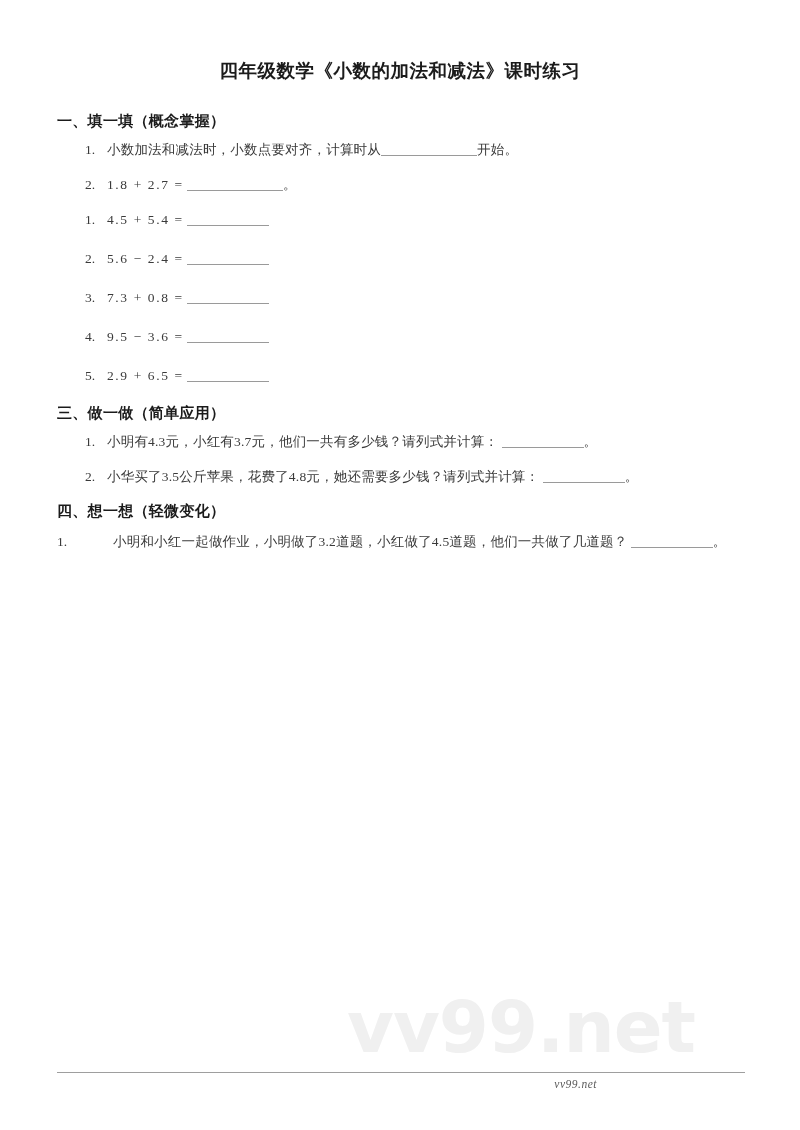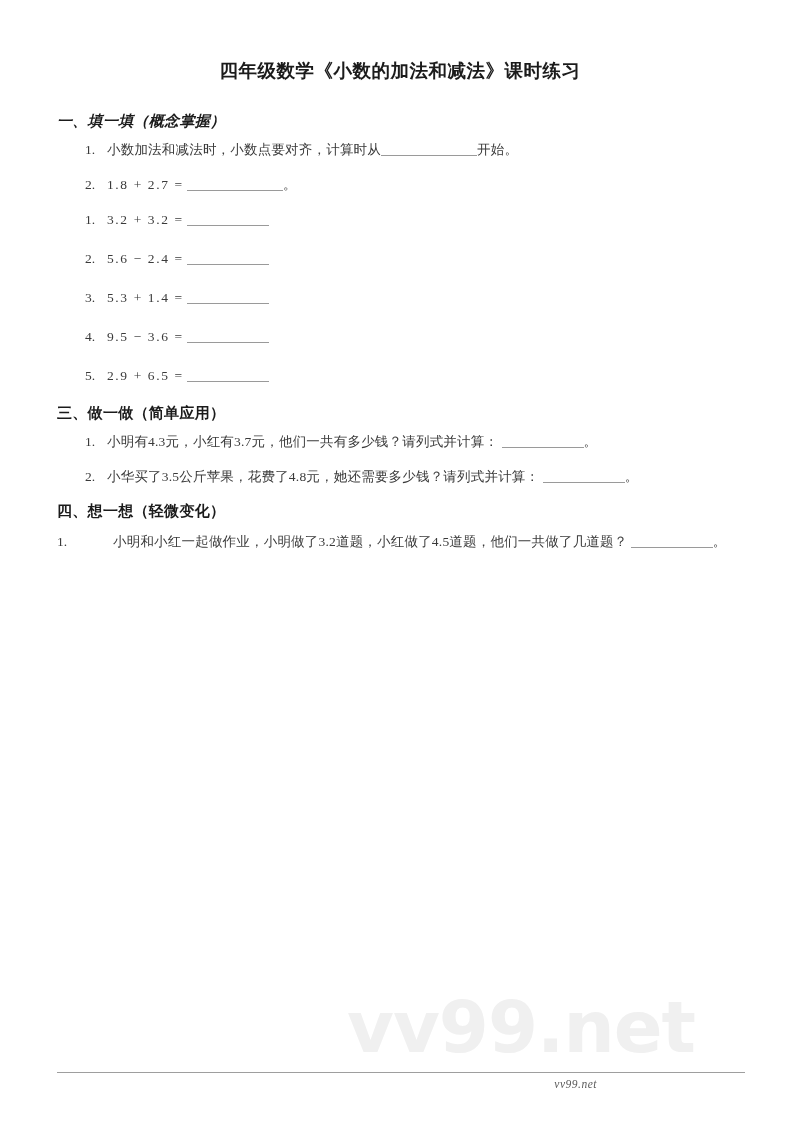--- a/index.html
+++ b/index.html
@@ -48,21 +48,21 @@
 
   .section { margin-bottom: 2px; }
 
   .section-heading {
     font-size: 15px;
     font-weight: bold;
     color: #1b1b1b;
     margin: 13px 0 9px 0;
     letter-spacing: 0.3px;
   }
-  .section:first-child .section-heading { margin-top: 0; font-style: italic; }
+  .section:first-child .section-heading { margin-top: 0; }
 
   .item {
     font-size: 13.5px;
     color: #3a3a3a;
     line-height: 1.55;
     margin: 0 0 14px 0;
     padding-left: 28px;
     white-space: nowrap;
   }
 
@@ -155,29 +155,29 @@
       </div>
 
       <div class="item">
         <span class="item-num">2.</span><span class="expr">1.8 + 2.7 =</span>&nbsp;<span class="blank w-lg"></span><span class="cn">。</span>
       </div>
     </div>
 
     <div class="section calc-list">
 
       <div class="item">
-        <span class="item-num">1.</span><span class="expr">3.2 + 3.2 =</span>&nbsp;<span class="blank w-md"></span>
+        <span class="item-num">1.</span><span class="expr">4.5 + 5.4 =</span>&nbsp;<span class="blank w-md"></span>
       </div>
 
       <div class="item">
         <span class="item-num">2.</span><span class="expr">5.6 − 2.4 =</span>&nbsp;<span class="blank w-md"></span>
       </div>
 
       <div class="item">
-        <span class="item-num">3.</span><span class="expr">5.3 + 1.4 =</span>&nbsp;<span class="blank w-md"></span>
+        <span class="item-num">3.</span><span class="expr">7.3 + 0.8 =</span>&nbsp;<span class="blank w-md"></span>
       </div>
 
       <div class="item">
         <span class="item-num">4.</span><span class="expr">9.5 − 3.6 =</span>&nbsp;<span class="blank w-md"></span>
       </div>
 
       <div class="item">
         <span class="item-num">5.</span><span class="expr">2.9 + 6.5 =</span>&nbsp;<span class="blank w-md"></span>
       </div>
 

